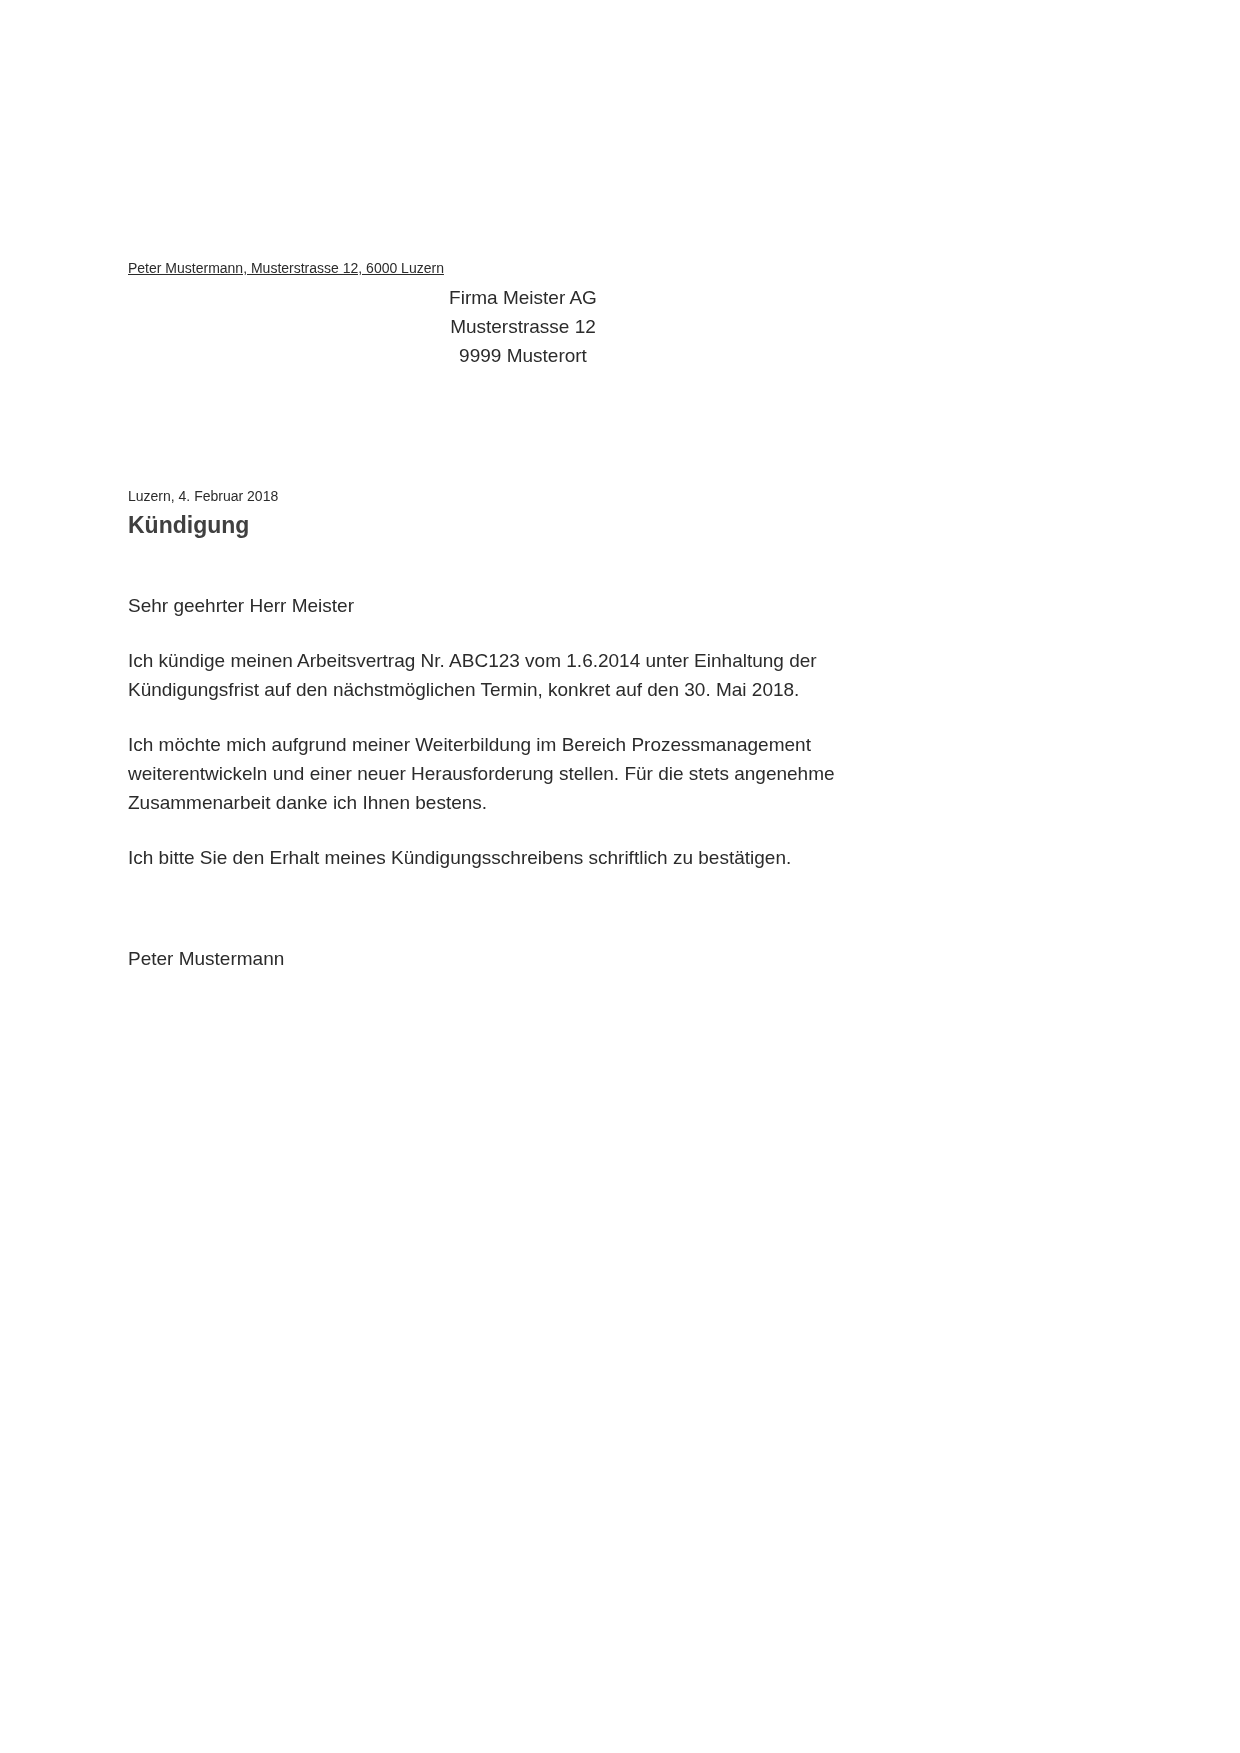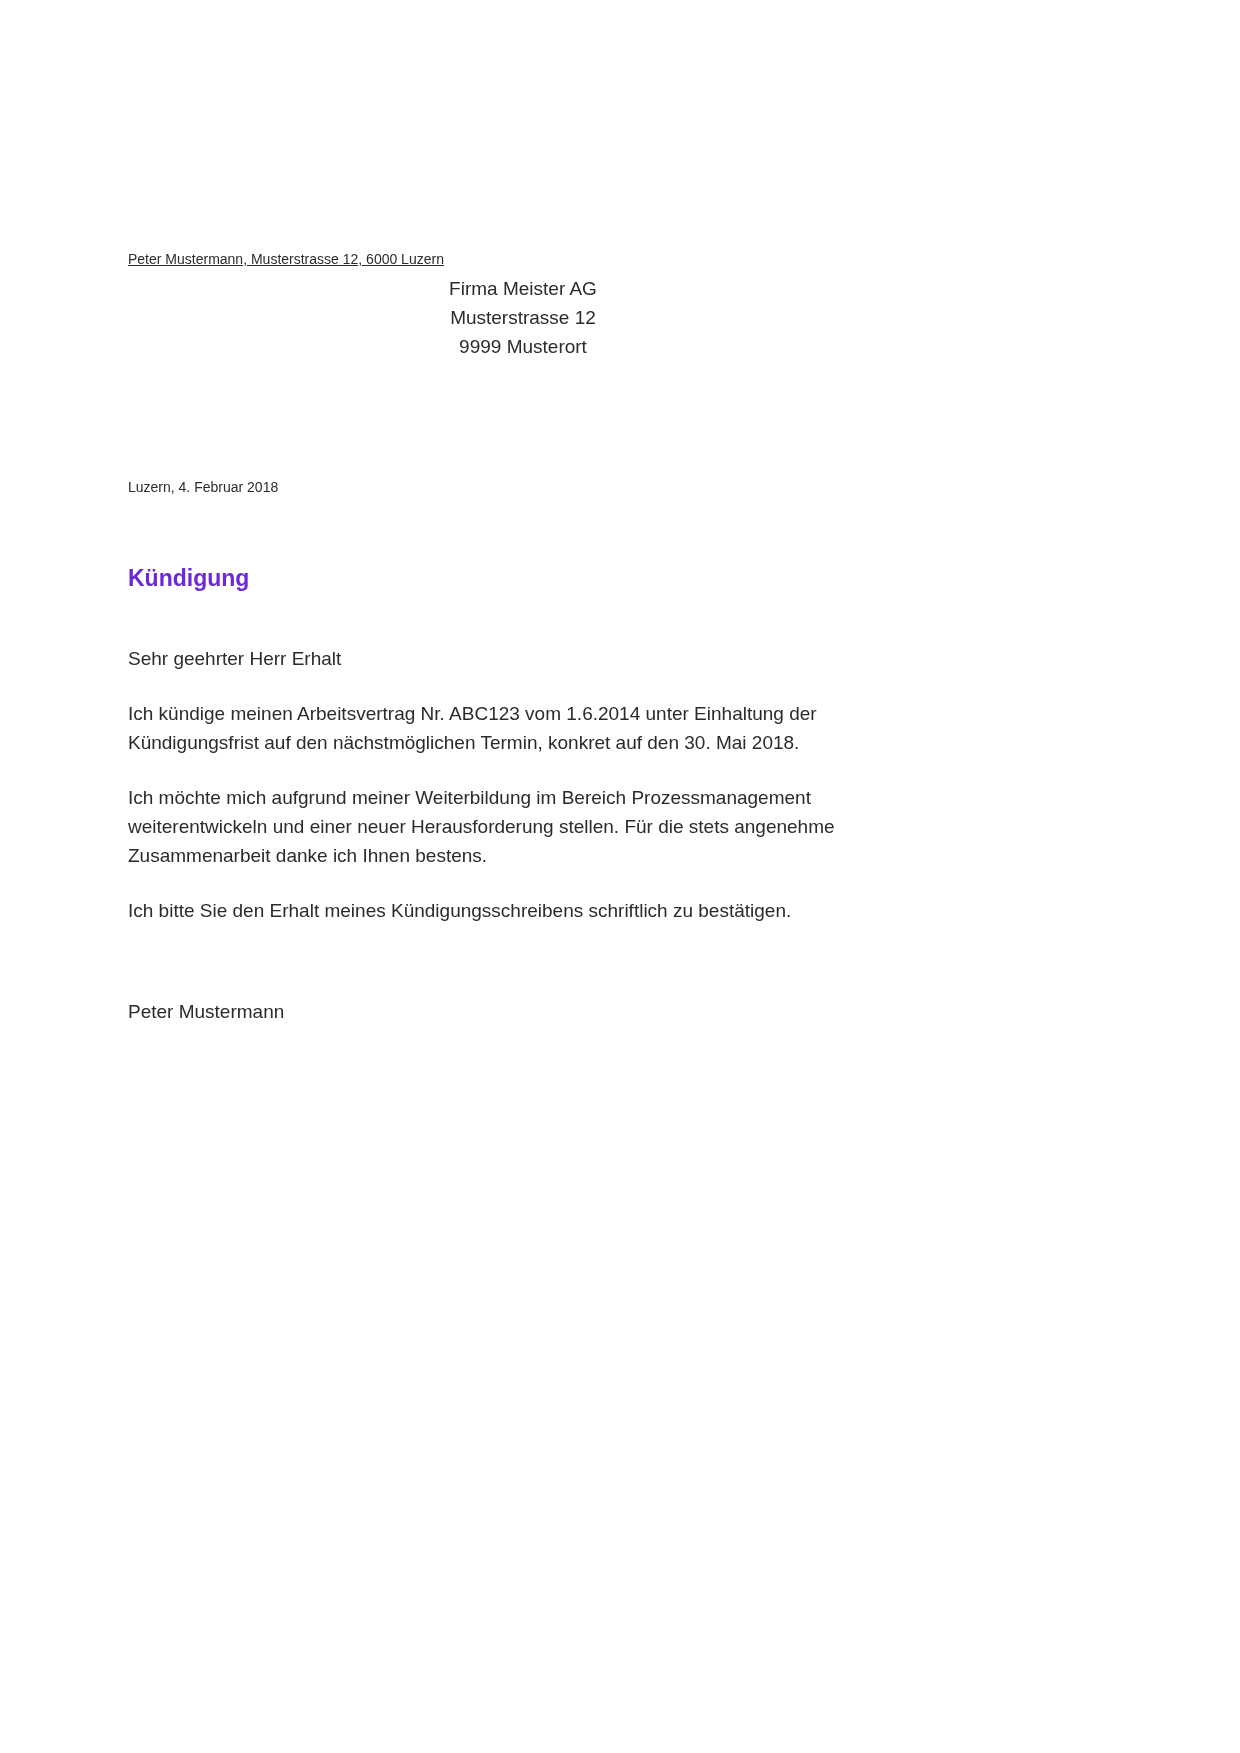--- a/index.html
+++ b/index.html
@@ -10,21 +10,21 @@
   .page {
     position: relative;
     width: 1240px;
     height: 1753px;
     background: #ffffff;
     overflow: hidden;
     color: #2b2b2b;
   }
   .content {
     position: absolute;
-    top: 7px;
+    top: 16px;
     left: 128px;
     width: 790px;
     padding-top: 243px;
   }
   .sender-line {
     font-size: 14px;
     line-height: 18px;
     text-decoration: underline;
     color: #2b2b2b;
     margin-bottom: 6px;
@@ -36,22 +36,21 @@
   }
   .date-line {
     font-size: 14px;
     line-height: 29px;
     margin-top: 112px;
   }
   .subject {
     font-size: 23px;
     line-height: 28px;
     font-weight: bold;
-    color: #6d28d9;
-    margin-top: 62px;
+    color: #404040;
   }
   .salutation {
     font-size: 19px;
     line-height: 29px;
     margin-top: 52px;
   }
   .paragraph {
     font-size: 19px;
     line-height: 29px;
     margin-top: 26px;
@@ -79,21 +78,21 @@
     <div>
       <div class="recipient-line">Firma Meister AG</div>
       <div class="recipient-line">Musterstrasse 12</div>
       <div class="recipient-line">9999 Musterort</div>
     </div>
 
     <div class="date-line">Luzern, 4. Februar 2018</div>
 
     <div class="subject">Kündigung</div>
 
-    <div class="salutation">Sehr geehrter Herr Erhalt</div>
+    <div class="salutation">Sehr geehrter Herr Meister</div>
 
     <div class="paragraph">Ich kündige meinen Arbeitsvertrag Nr. ABC123 vom 1.6.2014 unter Einhaltung der Kündigungsfrist auf den nächstmöglichen Termin, konkret auf den 30. Mai 2018.</div>
 
     <div class="paragraph">Ich möchte mich aufgrund meiner Weiterbildung im Bereich Prozessmanagement weiterentwickeln und einer neuer Herausforderung stellen. Für die stets angenehme Zusammenarbeit danke ich Ihnen bestens.</div>
 
     <div class="paragraph">Ich bitte Sie den Erhalt meines Kündigungsschreibens schriftlich zu bestätigen.</div>
 
 
     <div class="signature">Peter Mustermann</div>
 

